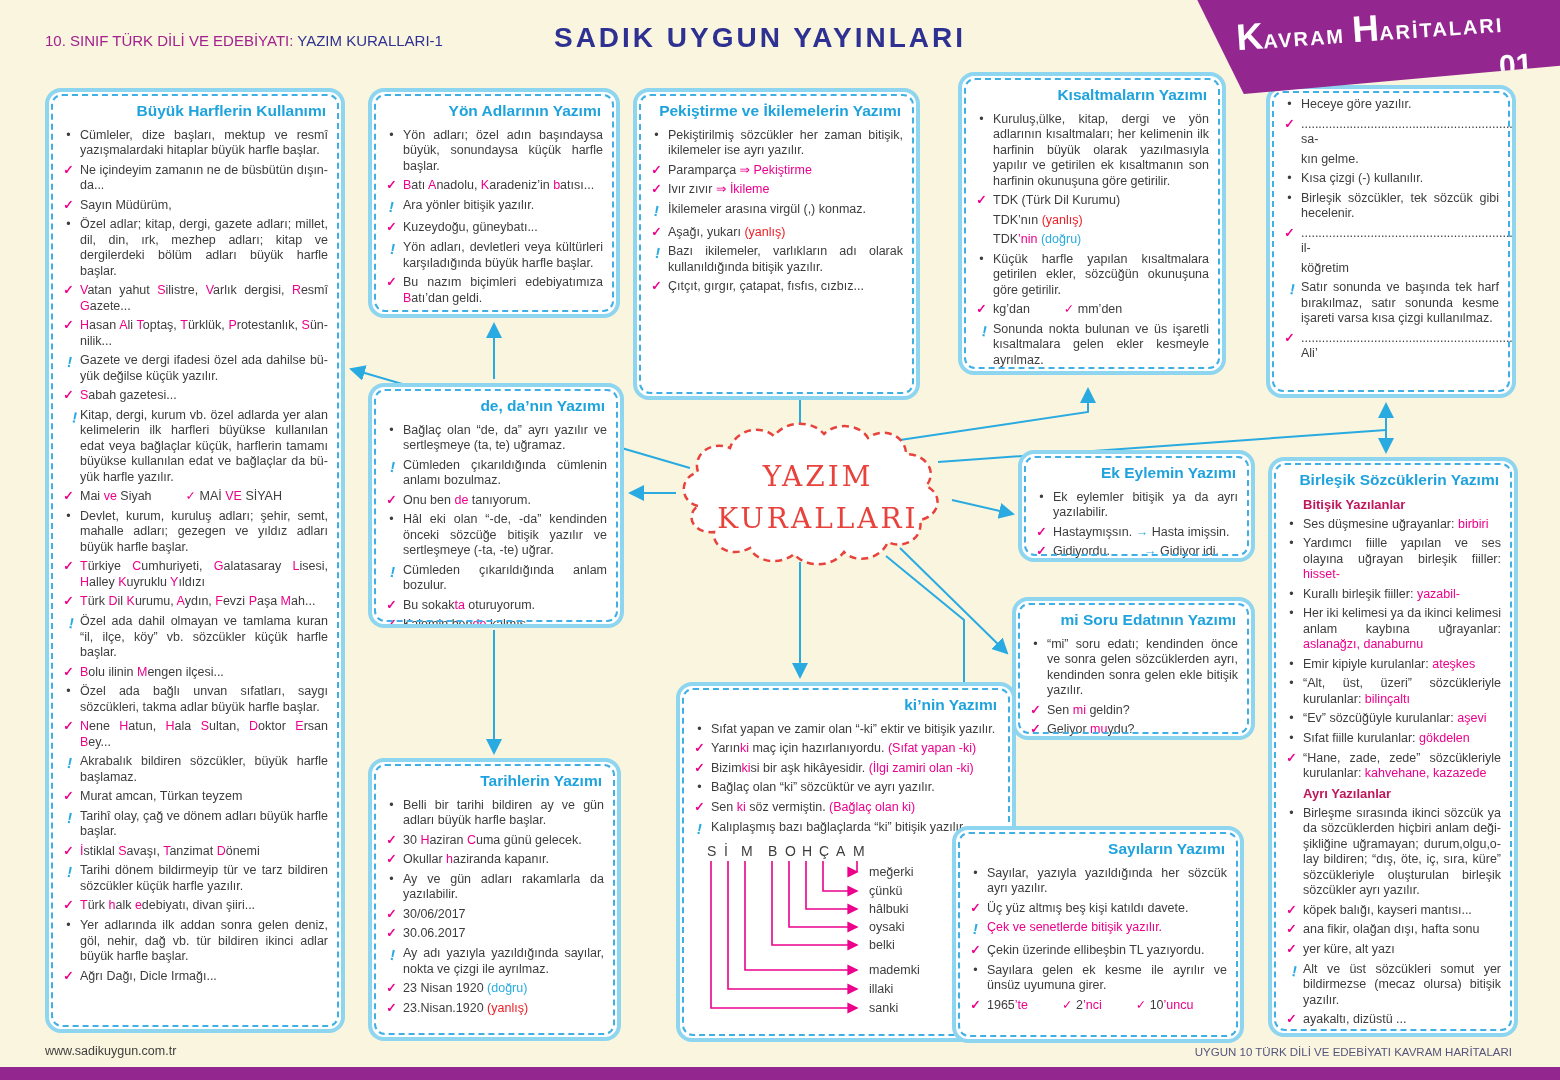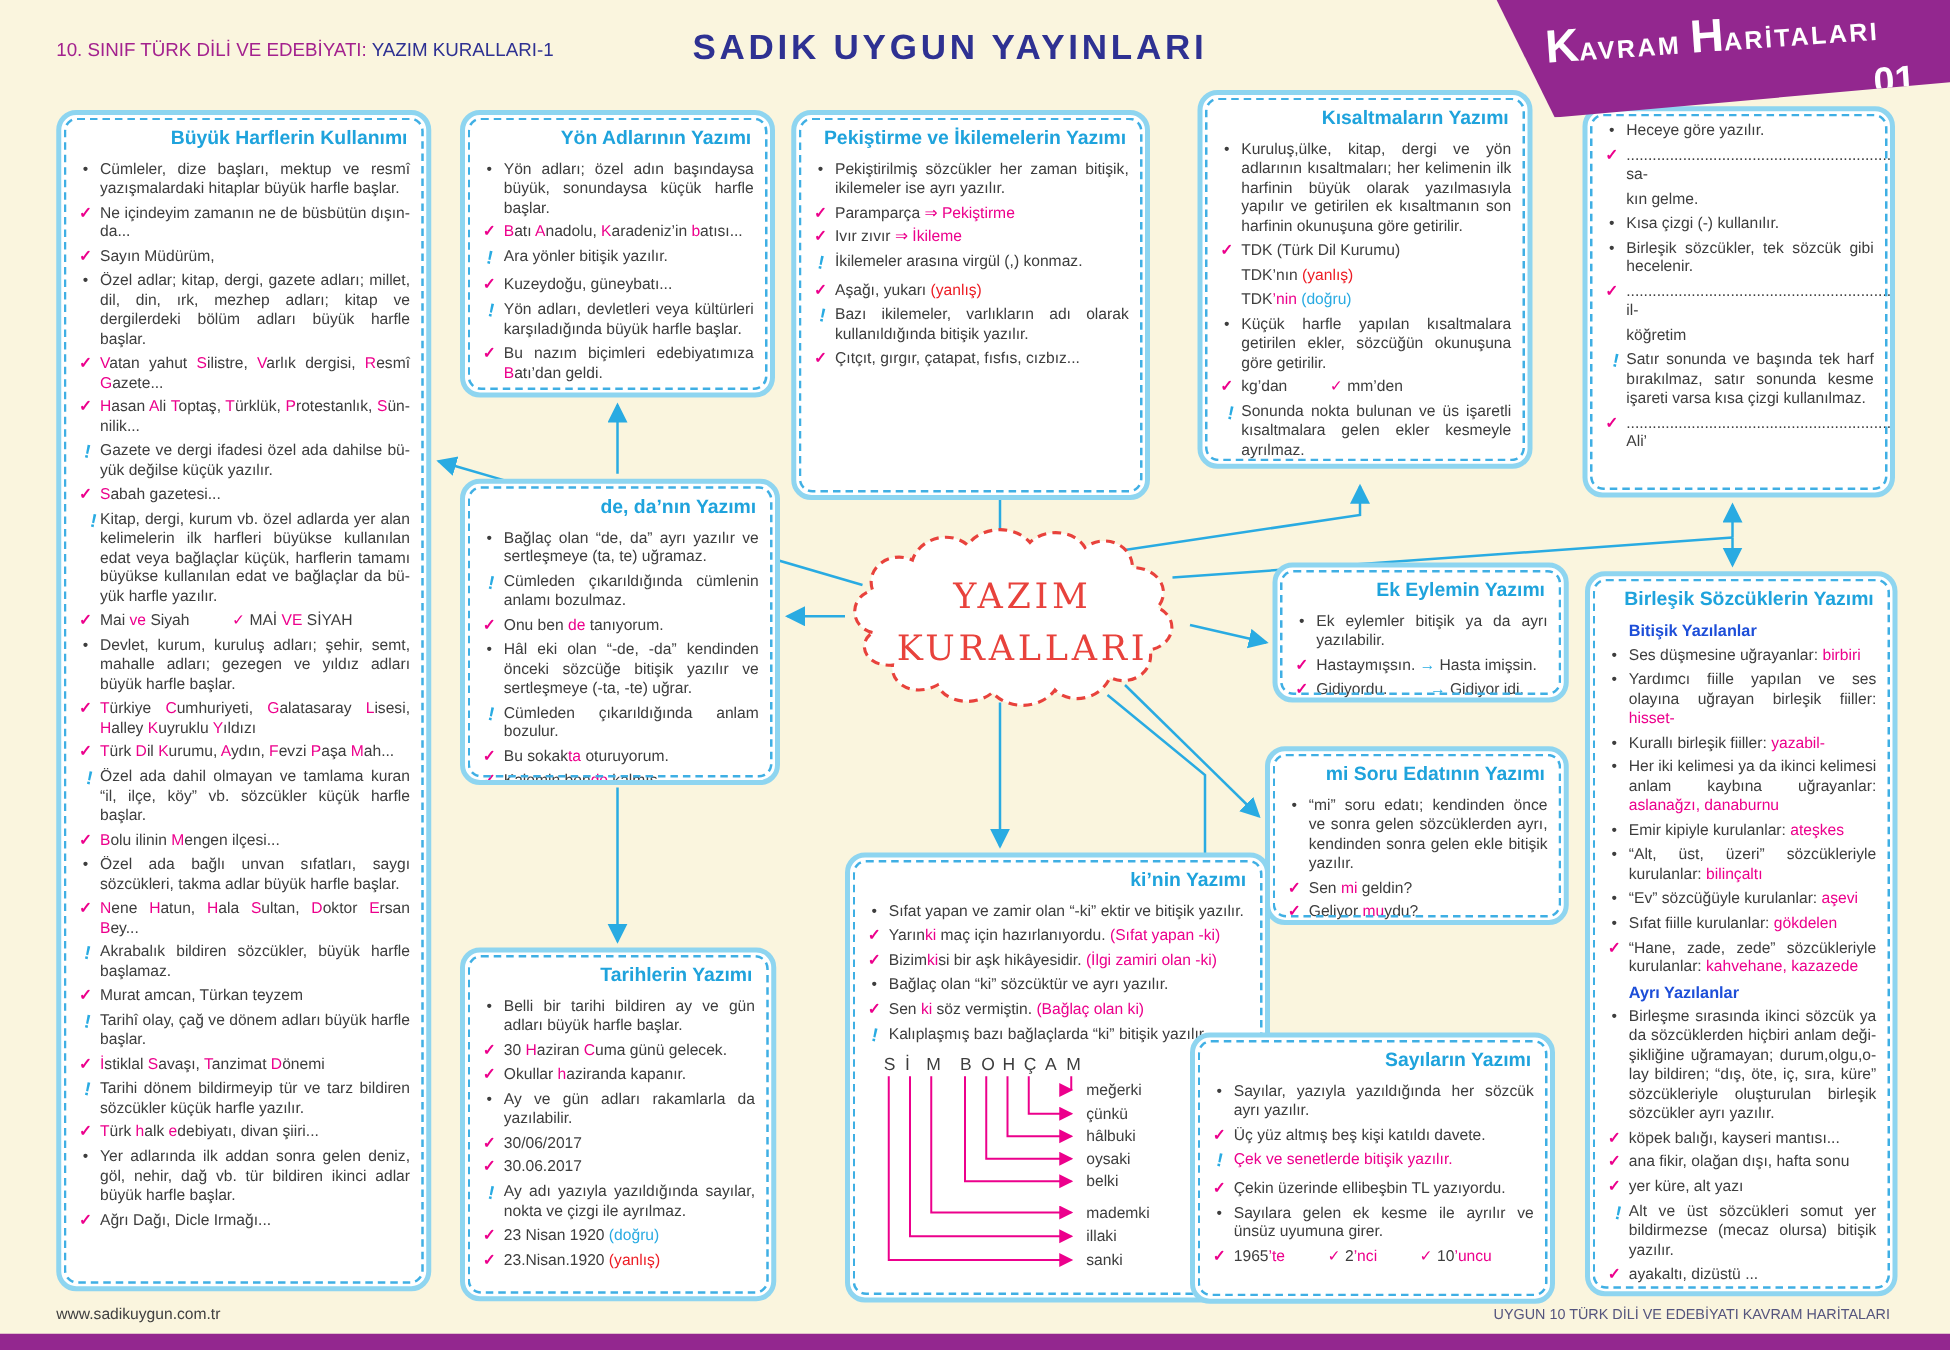--- a/index.html
+++ b/index.html
@@ -31,21 +31,21 @@
   .box{position:absolute;background:#fff;border:4px solid #8ED5F0;border-radius:16px;
     z-index:2;padding:8px 11px;box-sizing:border-box;overflow:hidden}
   .box::before{content:"";position:absolute;inset:2px;border:2px dashed #3FAFE4;border-radius:11px;pointer-events:none}
   .box-title{color:#1FA3DC;font-weight:bold;font-size:15.5px;text-align:right;margin:2px 4px 7px;line-height:1.2}
   .row{display:flex;gap:5px;margin:0 2px 4px 2px}
   .mk{flex:0 0 13px;text-align:center;font-size:12.5px;line-height:1.25}
   .mk-k{color:#EC008C;font-weight:bold}
   .mk-w{color:#29ABE2;font-weight:900;font-size:15px;transform:rotate(12deg)}
   .mk-b{color:#3d3d3d}
   .tx{flex:1;font-size:12.5px;line-height:1.24;color:#3d3d3d;text-align:justify}
-  .sub{color:#1d4ed8;font-weight:bold;font-size:13px;margin:2px 0 5px 20px}
+  .sub{color:#be185d;font-weight:bold;font-size:13px;margin:2px 0 5px 20px}
   .c-m{color:#EC008C}
   .c-r{color:#ED1C24}
   .c-c{color:#29ABE2}
   .c-sup{vertical-align:super;font-size:8.5px}
   .c-gap{display:inline-block;width:34px}
   
   .cloud{position:absolute;left:668px;top:416px;z-index:2}
   .cloud-shape{fill:#fff;stroke:#E8423C;stroke-width:2.5;stroke-dasharray:7 5}
   .cloud-txt{fill:#E8423C;font-family:"DejaVu Serif",serif;font-size:28px;letter-spacing:3px}
   

